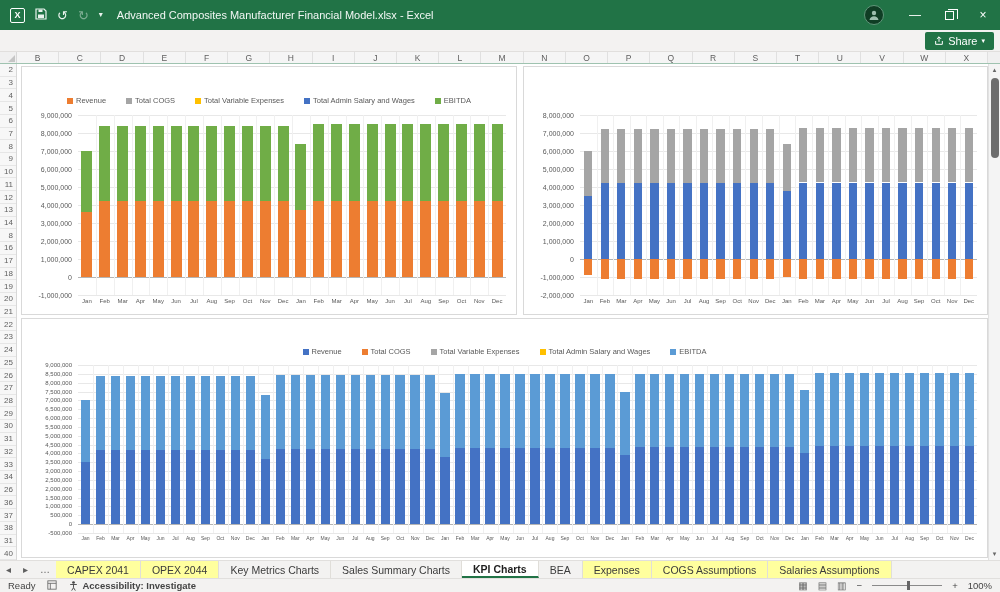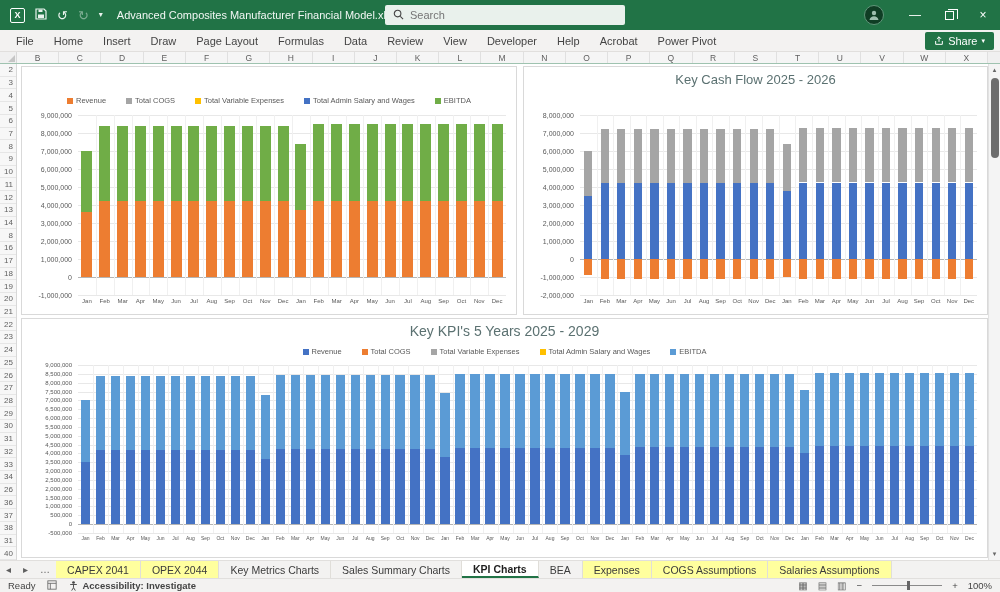--- a/index.html
+++ b/index.html
@@ -86,60 +86,36 @@
           <path d="M1 1h8l2 2v8H1z" fill="none" stroke="#eaf3ee" stroke-width="1.2"></path>
           <rect x="3" y="6.5" width="6" height="3.5" fill="#eaf3ee"></rect>
           <rect x="3.5" y="1.5" width="4" height="2.5" fill="#eaf3ee"></rect>
         </svg>
     </span>
     <span class="qat-ic">↺</span>
     <span class="qat-ic dim">↻</span>
     <span class="qat-ic" style="font-size:8px">▾</span>
   </div>
   <div class="tb-title">Advanced Composites Manufacturer Financial Model.xlsx - Excel</div>
-  <div class="searchbox">
-    <span>
-      <svg width="11" height="11" viewBox="0 0 12 12">
-          <circle cx="5" cy="5" r="3.6" fill="none" stroke="#444" stroke-width="1.2"></circle>
-          <line x1="8" y1="8" x2="11" y2="11" stroke="#444" stroke-width="1.2"></line>
-        </svg>
-    </span>
-    <input placeholder="Search" style="">
-  </div>
   <div class="tb-right">
     <div class="avatar">
       <svg width="12" height="12" viewBox="0 0 12 12">
           <circle cx="6" cy="4" r="2.2" fill="#9dbfae"></circle>
           <path d="M1.5 11c.5-2.6 2.3-3.8 4.5-3.8S10 8.4 10.5 11z" fill="#9dbfae"></path>
         </svg>
     </div>
     <div class="winbtn">—</div>
     <div class="winbtn">
         <span class="restore-glyph"></span>
       </div>
     <div class="winbtn">×</div>
   </div>
 </div>
 
 <div class="ribbon">
-  <div class="rtabs">
-      <div class="rtab">File</div>
-      <div class="rtab">Home</div>
-      <div class="rtab">Insert</div>
-      <div class="rtab">Draw</div>
-      <div class="rtab">Page Layout</div>
-      <div class="rtab">Formulas</div>
-      <div class="rtab">Data</div>
-      <div class="rtab">Review</div>
-      <div class="rtab">View</div>
-      <div class="rtab">Developer</div>
-      <div class="rtab">Help</div>
-      <div class="rtab">Acrobat</div>
-      <div class="rtab">Power Pivot</div>
-    </div>
   <div class="share-btn">
     <svg width="10" height="10" viewBox="0 0 12 12">
         <path d="M6 1v6M6 1L3.5 3.5M6 1l2.5 2.5" stroke="#fff" stroke-width="1.2" fill="none"></path>
         <path d="M2 6v4h8V6" stroke="#fff" stroke-width="1.2" fill="none"></path>
       </svg>
     <span>Share</span>
     <span style="font-size:7px">▾</span>
   </div>
 </div>
 
@@ -343,21 +319,20 @@
         <span class="xtick" style="left:77.08333333333334%">Jul</span>
         <span class="xtick" style="left:81.25%">Aug</span>
         <span class="xtick" style="left:85.41666666666667%">Sep</span>
         <span class="xtick" style="left:89.58333333333334%">Oct</span>
         <span class="xtick" style="left:93.75%">Nov</span>
         <span class="xtick" style="left:97.91666666666667%">Dec</span>
       </div>
   </div>
 
   <div class="chart" style="left:523px;top:2px;width:465px;height:249px">
-    <div class="c-title" style="top:5px;font-size:13px">Key Cash Flow 2025 - 2026</div>
     <div class="c-yaxis" style="left:0;width:56px;top:48px;height:180px">
         <div class="ytick" style="top:0%;font-size:7px">8,000,000</div>
         <div class="ytick" style="top:10%;font-size:7px">7,000,000</div>
         <div class="ytick" style="top:20%;font-size:7px">6,000,000</div>
         <div class="ytick" style="top:30%;font-size:7px">5,000,000</div>
         <div class="ytick" style="top:40%;font-size:7px">4,000,000</div>
         <div class="ytick" style="top:50%;font-size:7px">3,000,000</div>
         <div class="ytick" style="top:60%;font-size:7px">2,000,000</div>
         <div class="ytick" style="top:70%;font-size:7px">1,000,000</div>
         <div class="ytick" style="top:80%;font-size:7px">0</div>
@@ -494,21 +469,20 @@
         <span class="xtick" style="left:77.08333333333334%">Jul</span>
         <span class="xtick" style="left:81.25%">Aug</span>
         <span class="xtick" style="left:85.41666666666667%">Sep</span>
         <span class="xtick" style="left:89.58333333333334%">Oct</span>
         <span class="xtick" style="left:93.75%">Nov</span>
         <span class="xtick" style="left:97.91666666666667%">Dec</span>
       </div>
   </div>
 
   <div class="chart" style="left:21px;top:254px;width:967px;height:240px">
-    <div class="c-title" style="top:4px;font-size:14px">Key KPI's 5 Years 2025 - 2029</div>
     <div class="c-legend" style="top:28px">
         <span class="lg-item"><i style="background:#4472C4"></i>Revenue</span>
         <span class="lg-item"><i style="background:#ED7D31"></i>Total COGS</span>
         <span class="lg-item"><i style="background:#A5A5A5"></i>Total Variable Expenses</span>
         <span class="lg-item"><i style="background:#FFC000"></i>Total Admin Salary and Wages</span>
         <span class="lg-item"><i style="background:#5B9BD5"></i>EBITDA</span>
       </div>
     <div class="c-yaxis" style="left:0;width:56px;top:46px;height:168px">
         <div class="ytick" style="top:0%;font-size:6px">9,000,000</div>
         <div class="ytick" style="top:5.263157894736842%;font-size:6px">8,500,000</div>

